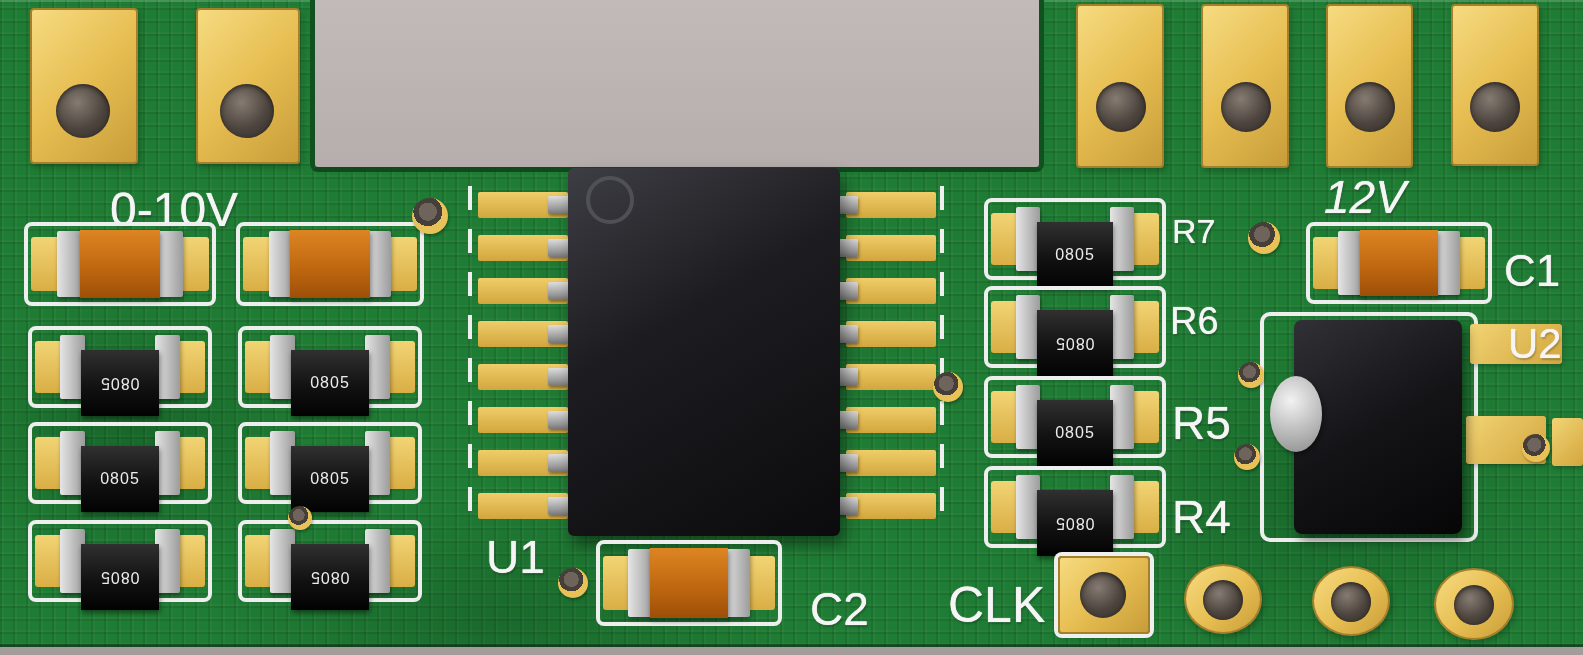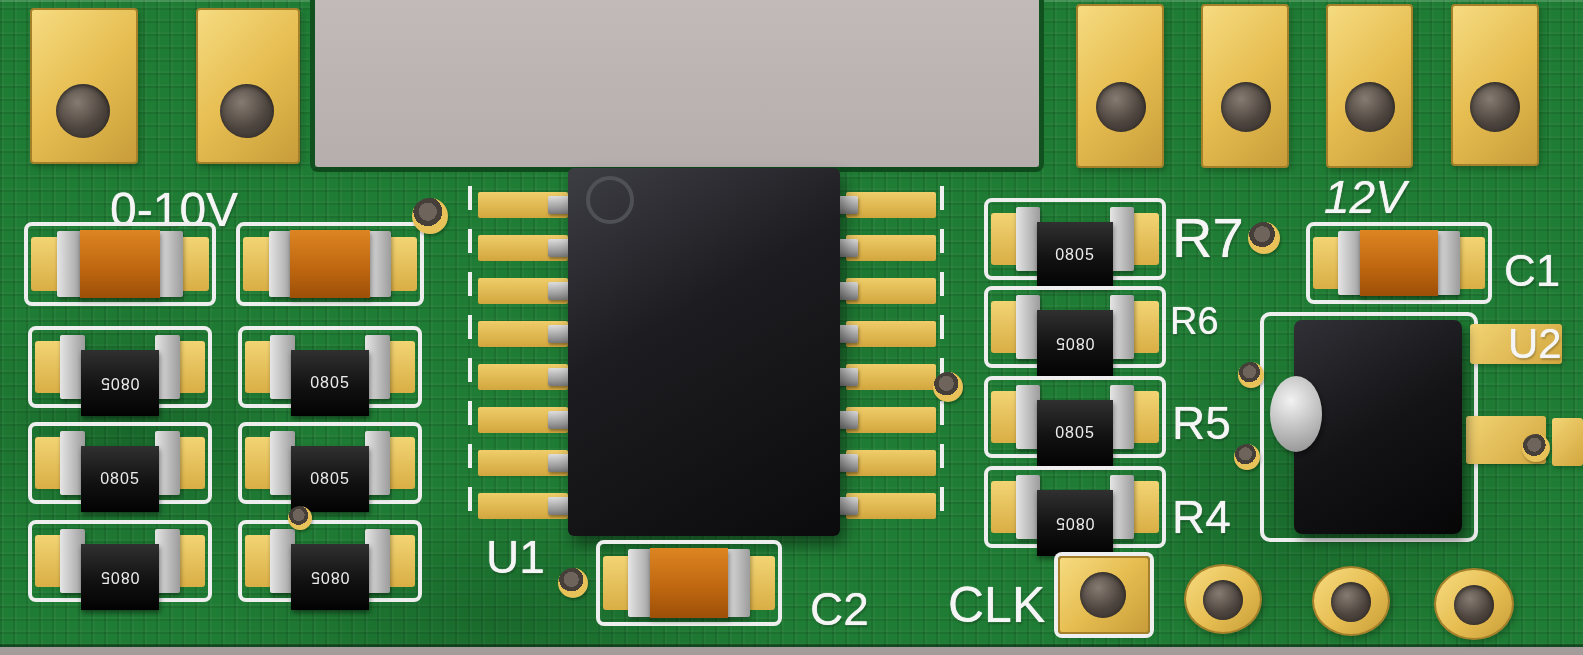--- a/index.html
+++ b/index.html
@@ -107,21 +107,21 @@
   <div class="thpad" style="left:1326px;top:4px;width:87px;height:164px;"></div>
   <div class="hole" style="left:1345px;top:82px;width:50px;height:50px;"></div>
   <div class="thpad" style="left:1451px;top:4px;width:88px;height:162px;"></div>
   <div class="hole" style="left:1470px;top:82px;width:50px;height:50px;"></div>
 
   <div class="silk" style="left:84px;top:182px;font-size:48px;margin-left:26px;">0-10V</div>
   <div class="silk" style="left:1324px;top:170px;font-size:46px;font-style:italic;">12V</div>
   <div class="silk" style="left:486px;top:530px;font-size:46px;">U1</div>
   <div class="silk" style="left:810px;top:582px;font-size:46px;">C2</div>
   <div class="silk" style="left:948px;top:576px;font-size:50px;">CLK</div>
-  <div class="silk" style="left:1172px;top:205px;font-size:56px;">R7</div>
+  <div class="silk" style="left:1172px;top:212px;font-size:34px;">R7</div>
   <div class="silk" style="left:1170px;top:300px;font-size:38px;">R6</div>
   <div class="silk" style="left:1172px;top:396px;font-size:46px;">R5</div>
   <div class="silk" style="left:1172px;top:490px;font-size:46px;">R4</div>
   <div class="silk" style="left:1504px;top:246px;font-size:44px;">C1</div>
 
   <div class="fp" style="left:24px;top:222px;width:192px;height:84px;">
     <div class="padl"></div>
       <div class="padr"></div>
     <div class="capl"></div>
       <div class="capr"></div>

